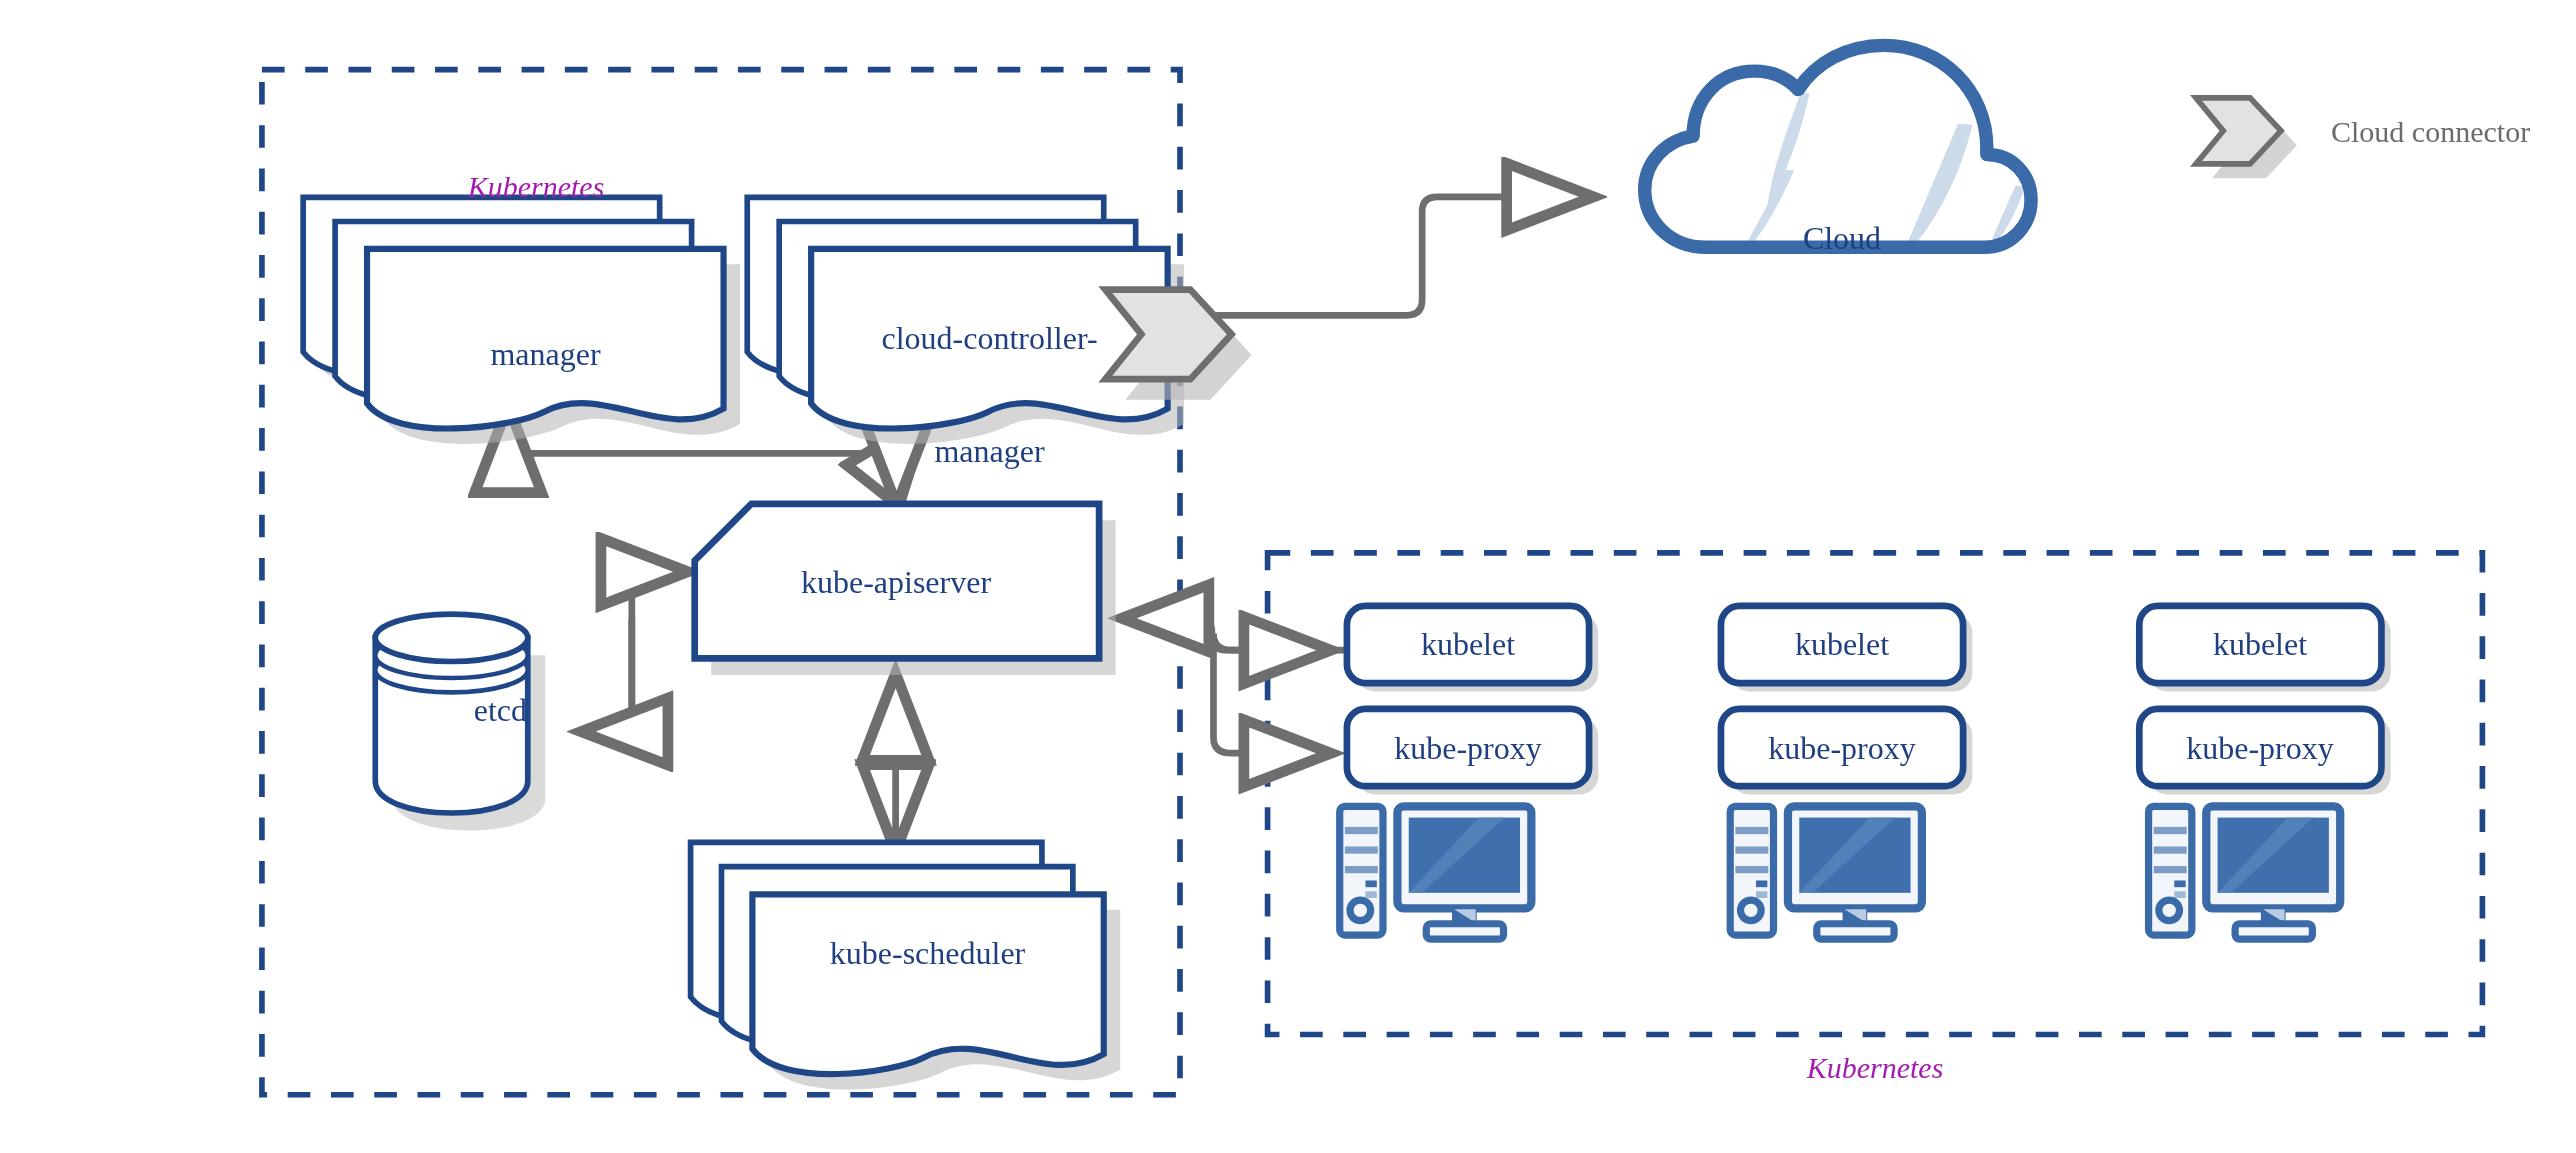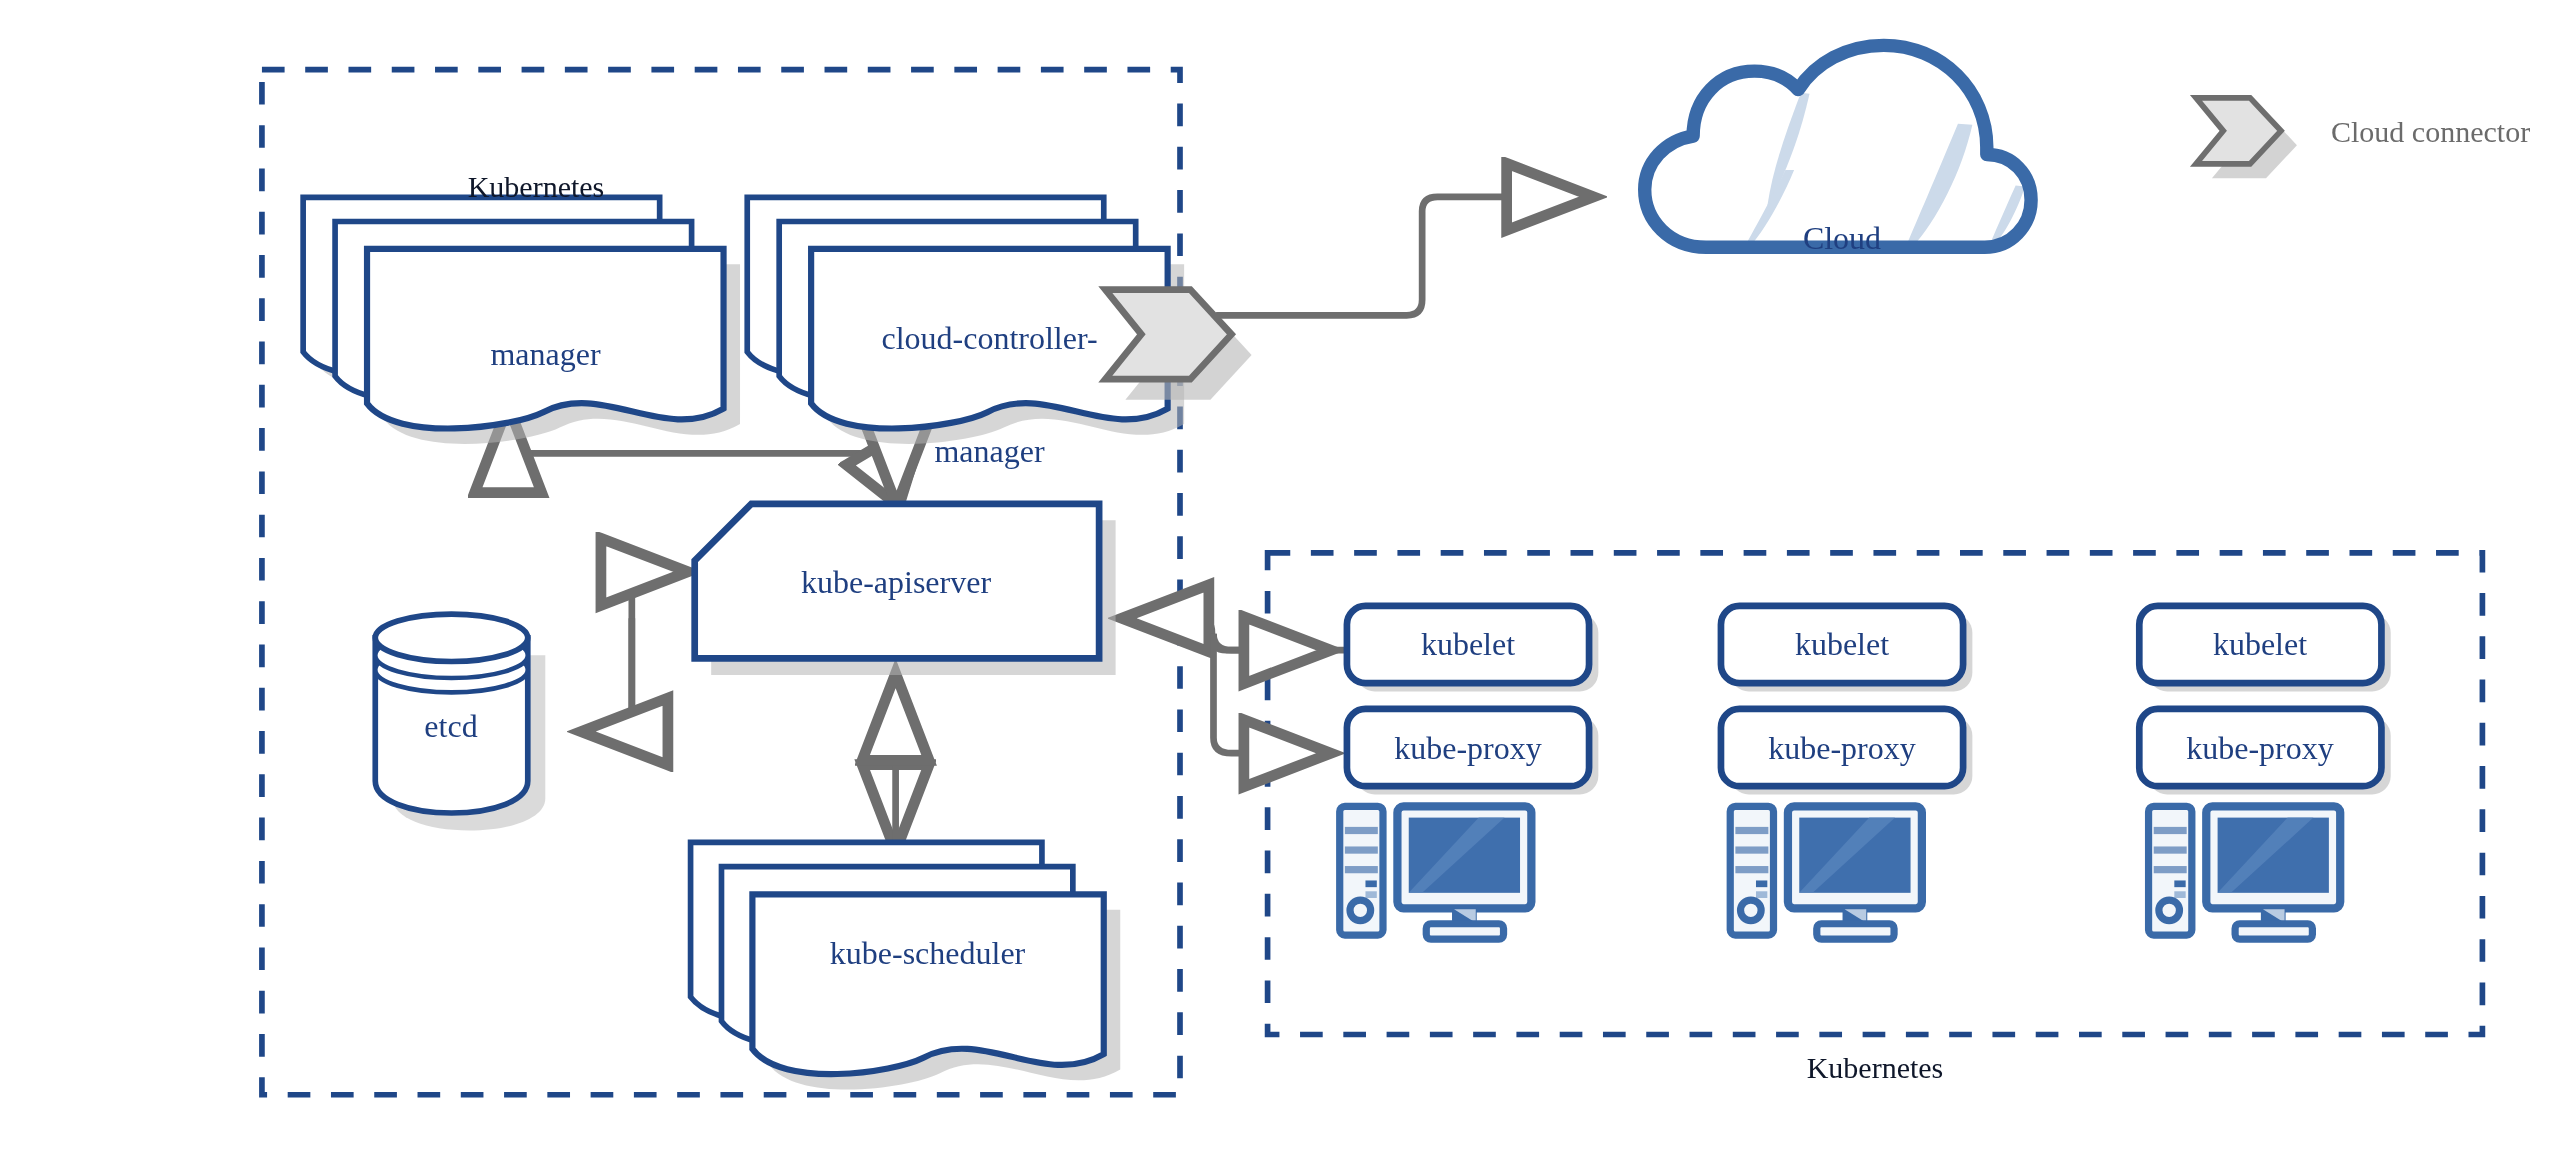--- a/index.html
+++ b/index.html
@@ -27,22 +27,23 @@
     text-align: center;
     white-space: pre;
     line-height: 1.18;
     pointer-events: none;
   }
   .t-node {
     color: #1f3f80;
     font-size: 32px;
   }
   .t-group {
-    color: #0f172a;
+    color: #a21caf;
     font-size: 30px;
+    font-style: italic;
   }
   .t-legend {
     color: #6b6b6b;
     font-size: 30px;
     text-align: left;
   }
 </style>
 </head>
 <body>
 
@@ -264,21 +265,21 @@
     <div>manager</div>
   </div>
 
   <div class="txt t-node" style="left:811px; top:244px; width:357px;">
     <div>cloud-controller-</div>
     <div>manager</div>
   </div>
 
   <div class="txt t-node" style="left:694px; top:564px; width:404px;">kube-apiserver</div>
 
-  <div class="txt t-node" style="left:375px; top:708px; width:152px;">etcd</div>
+  <div class="txt t-node" style="left:375px; top:692px; width:152px;text-align:right;">etcd</div>
 
   <div class="txt t-node" style="left:752px; top:935px; width:351px;">kube-scheduler</div>
 
   <div class="txt t-node" style="left:1757px; top:220px; width:170px;">Cloud</div>
 
   <div class="txt t-legend" style="left:2331px; top:114px; width:319px;">Cloud connector</div>
 
   <div class="txt t-node" style="left:1347px; top:626px; width:242px;">kubelet</div>
   <div class="txt t-node" style="left:1347px; top:730px; width:242px;">kube-proxy</div>
 

